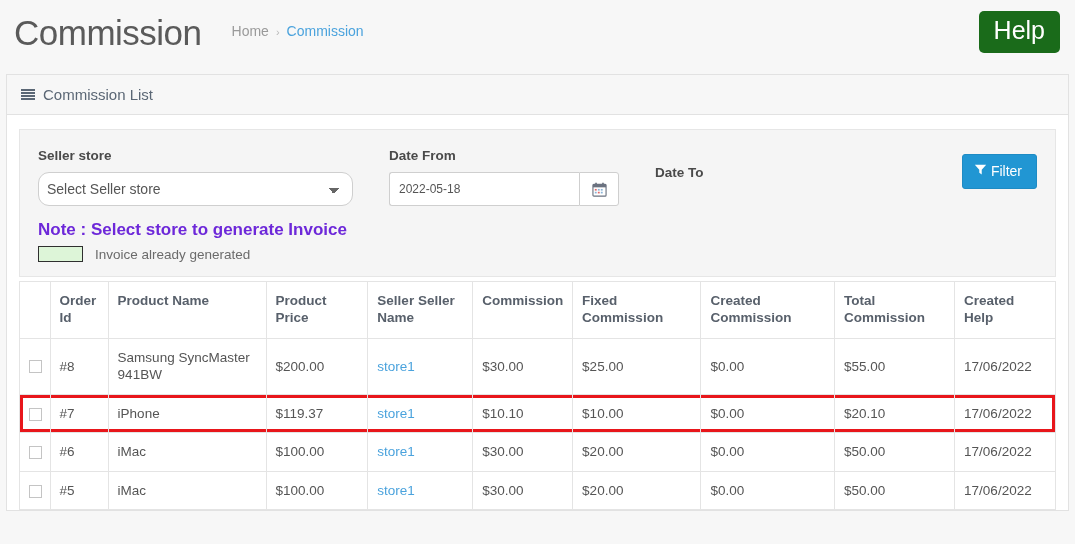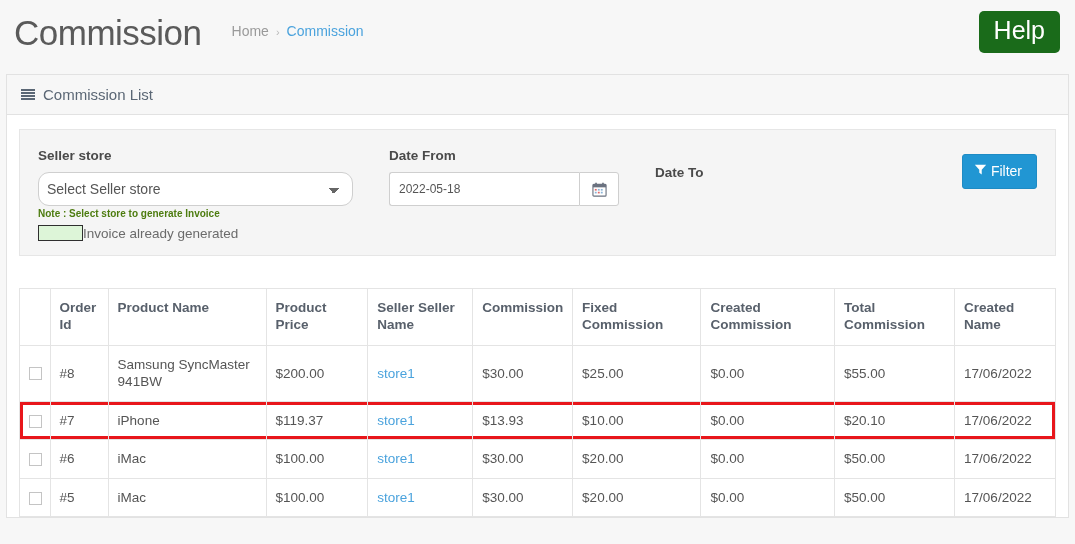--- a/index.html
+++ b/index.html
@@ -169,39 +169,40 @@
     font-size: 14px;
     font-family: "Liberation Sans", sans-serif;
     padding: 8px 14px 9px 11px;
     display: flex;
     align-items: center;
     gap: 4px;
     cursor: pointer;
   }
 
   .note-line {
-    font-size: 10px;
+    font-size: 17px;
     font-weight: bold;
-    color: #4d7c0f;
-    margin-top: 2px;
+    color: #6d28d9;
+    margin-top: 14px;
   }
   .legend-line {
     display: flex;
     align-items: center;
+    gap: 12px;
     margin-top: 6px;
   }
   .legend-swatch {
     width: 45px; height: 16px;
     background: #ddf5d8;
     border: 1px solid #2f2f2f;
   }
   .legend-text { font-size: 13.5px; color: #6b6b6b; }
 
   
-  .table-wrap { margin-top: 32px; position: relative; }
+  .table-wrap { margin-top: 4px; position: relative; }
   table.grid {
     width: 100%;
     border-collapse: collapse;
     table-layout: fixed;
   }
   table.grid th, table.grid td {
     border: 1px solid #e4e4e4;
     text-align: left;
     vertical-align: middle;
   }
@@ -333,21 +334,21 @@
           <tr>
             <th class="cb-cell"></th>
             <th>Order Id</th>
             <th>Product Name</th>
             <th>Product Price</th>
             <th>Seller Seller Name</th>
             <th>Commission</th>
             <th>Fixed Commission</th>
             <th>Created Commission</th>
             <th>Total Commission</th>
-            <th>Created Name</th>
+            <th>Created Help</th>
           </tr>
         </thead>
         <tbody id="table-body">
             <tr>
               <td class="cb-cell"><span class="cbx"></span></td>
               <td>#8</td>
               <td>Samsung SyncMaster 941BW</td>
               <td>$200.00</td>
               <td><a class="store-link">store1</a></td>
               <td>$30.00</td>
@@ -355,21 +356,21 @@
               <td>$0.00</td>
               <td>$55.00</td>
               <td>17/06/2022</td>
             </tr>
             <tr class="highlighted">
               <td class="cb-cell"><span class="cbx"></span></td>
               <td>#7</td>
               <td>iPhone</td>
               <td>$119.37</td>
               <td><a class="store-link">store1</a></td>
-              <td>$13.93</td>
+              <td>$10.10</td>
               <td>$10.00</td>
               <td>$0.00</td>
               <td>$20.10</td>
               <td>17/06/2022</td>
             </tr>
             <tr>
               <td class="cb-cell"><span class="cbx"></span></td>
               <td>#6</td>
               <td>iMac</td>
               <td>$100.00</td>

